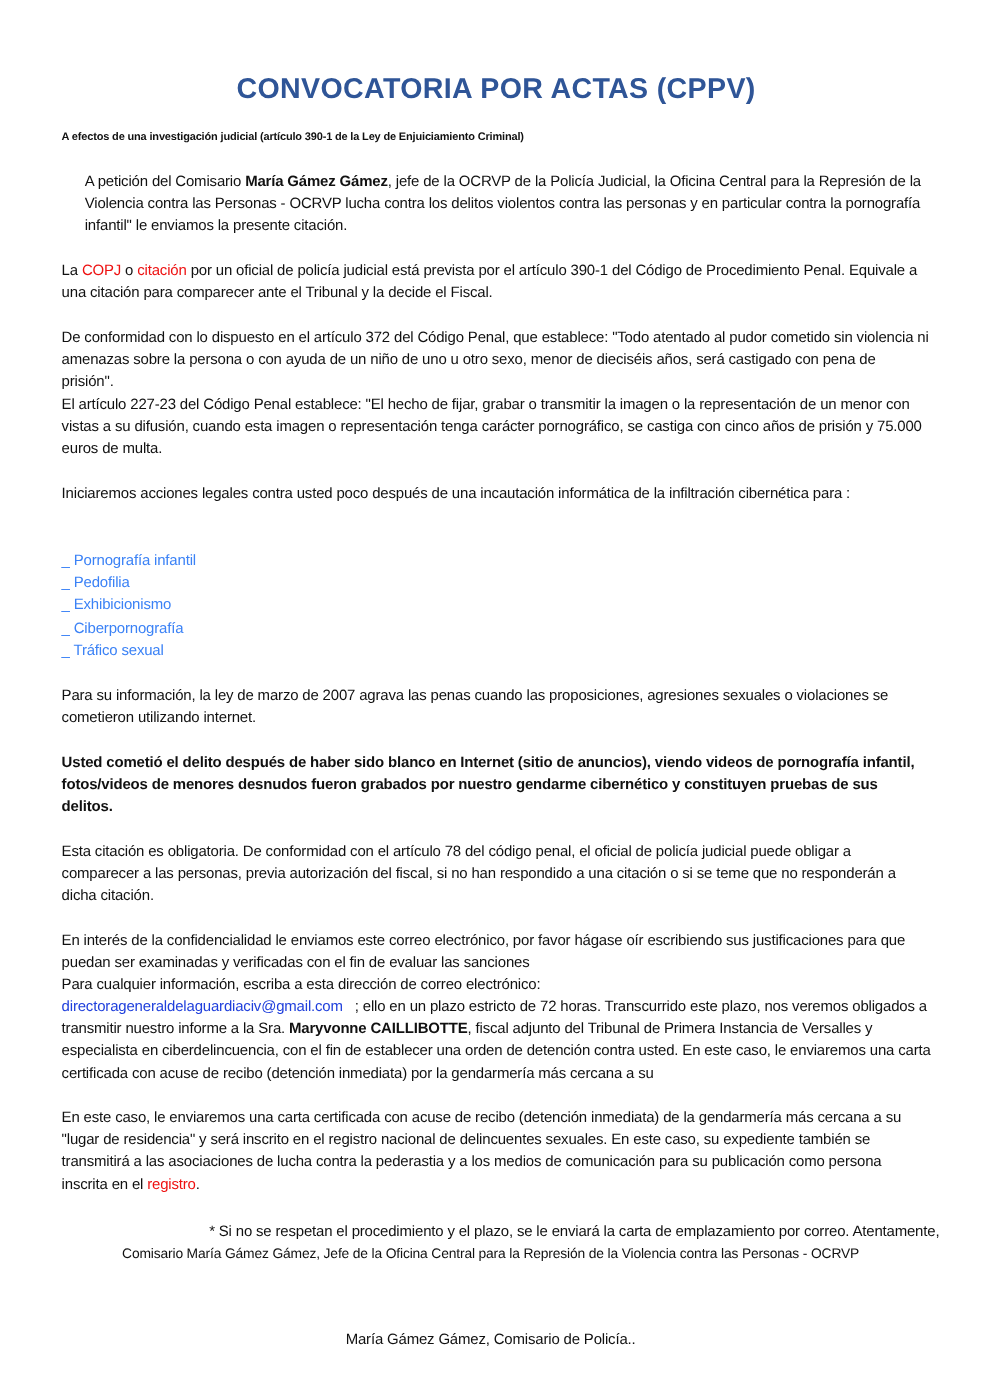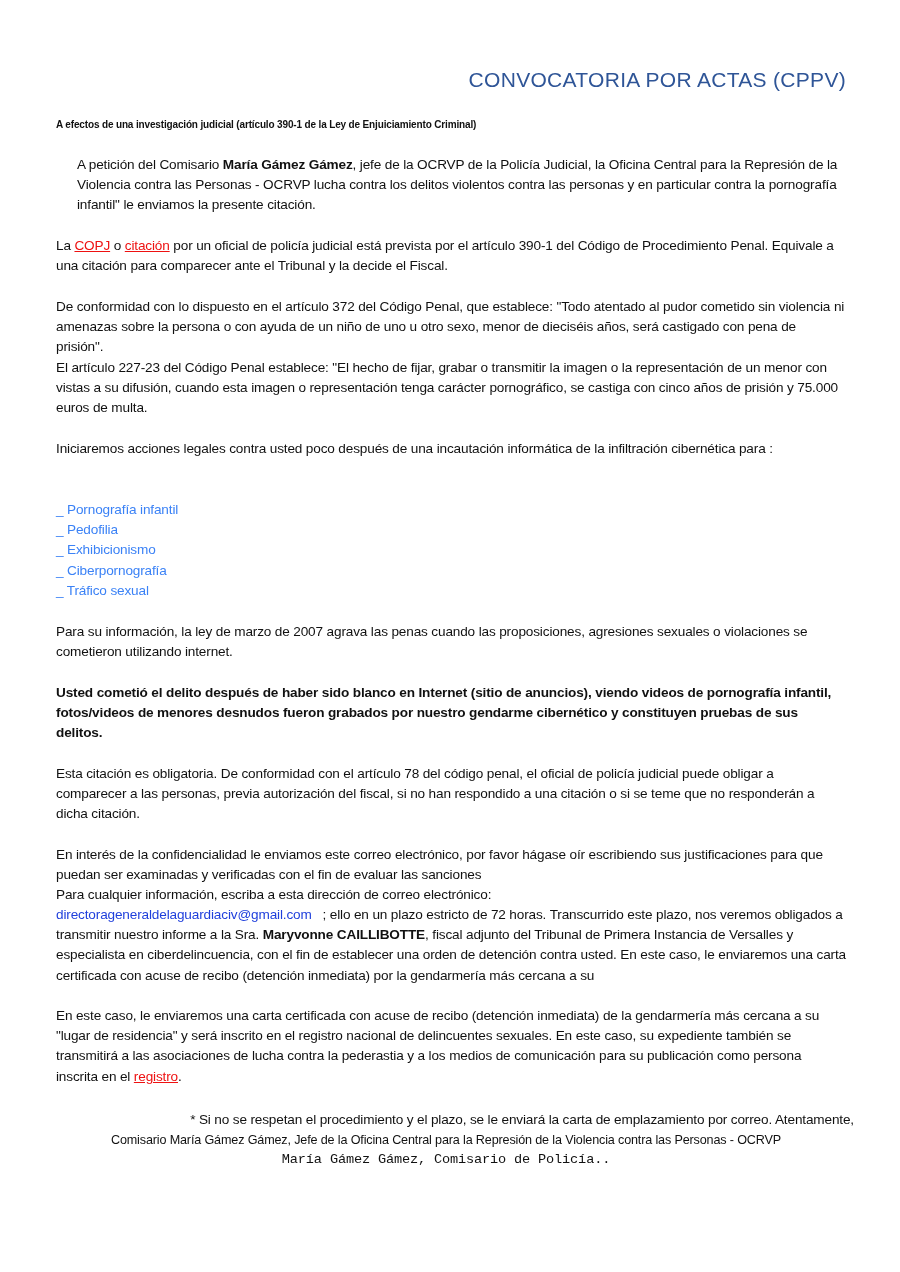--- a/index.html
+++ b/index.html
@@ -5,29 +5,29 @@
   html, body { margin: 0; padding: 0; background: #ffffff; }
   body { width: 900px; height: 1272px; position: relative; overflow: hidden; }
   .page {
     position: absolute; left: 56px; top: 0; width: 790px;
     font-family: "Liberation Sans", sans-serif;
     font-size: 13.6px; line-height: 20.2px; color: #111111;
     letter-spacing: -0.15px;
   }
   .title {
     position: absolute; left: 0; width: 790px; top: 66px;
-    text-align: right; font-size: 21px; color: #2f5597;
-    letter-spacing: 0.3px; line-height: 28px;
+    text-align: center; font-size: 26px; color: #2f5597;
+    letter-spacing: 0.3px; line-height: 28px; font-weight: bold;
   }
   .subtitle {
     position: absolute; left: 0; width: 790px; top: 115px;
     text-align: left; font-weight: bold; font-size: 10px; line-height: 20px;
   }
   .p { position: absolute; left: 0; width: 790px; margin: 0; }
-  .red { color: #ee1111; text-decoration: underline; }
+  .red { color: #ee1111; }
   .blue { color: #1f3fdc; }
   .b { font-weight: bold; }
   .list { position: absolute; left: 0; top: 500px; margin: 0; padding: 0; list-style: none; }
   .list li { color: #3b82f6; height: 20.2px; }
   .center { text-align: center; }
   .small { font-size: 12.6px; }
 </style>
 </head>
 <body>
 
@@ -68,15 +68,15 @@
   <p class="p" style="top:905px;">
     <span class="blue">directorageneraldelaguardiaciv@gmail.com</span><span style="white-space:pre-wrap;">   ; ello en un plazo estricto de 72 horas. Transcurrido este plazo, nos veremos obligados a transmitir nuestro informe a la Sra. </span><span class="b">Maryvonne CAILLIBOTTE</span><span>, fiscal adjunto del Tribunal de Primera Instancia de Versalles y especialista en ciberdelincuencia, con el fin de establecer una orden de detención contra usted. En este caso, le enviaremos una carta certificada con acuse de recibo (detención inmediata) por la gendarmería más cercana a su</span>
   </p>
 
   <p class="p" style="top:1006px;">
     <span>En este caso, le enviaremos una carta certificada con acuse de recibo (detención inmediata) de la gendarmería más cercana a su "lugar de residencia" y será inscrito en el registro nacional de delincuentes sexuales. En este caso, su expediente también se transmitirá a las asociaciones de lucha contra la pederastia y a los medios de comunicación para su publicación como persona inscrita en el </span><span class="red">registro</span><span>.</span>
   </p>
 
   <p class="p" style="top:1110px; left:-2px; width:800px;text-align:right;">* Si no se respetan el procedimiento y el plazo, se le enviará la carta de emplazamiento por correo. Atentamente,</p>
   <p class="p center small" style="top:1130px; left:-20px; width:820px;">Comisario María Gámez Gámez, Jefe de la Oficina Central para la Represión de la Violencia contra las  Personas - OCRVP</p>
-  <p class="p center" style="top:1150px; left:-20px; width:820px;font-family:Liberation Mono, monospace;">María Gámez Gámez, Comisario de Policía..</p>
+  <p class="p center" style="top:1208px; left:-20px; width:820px;">María Gámez Gámez, Comisario de Policía..</p>
 
 </div>
 
 </body></html>

